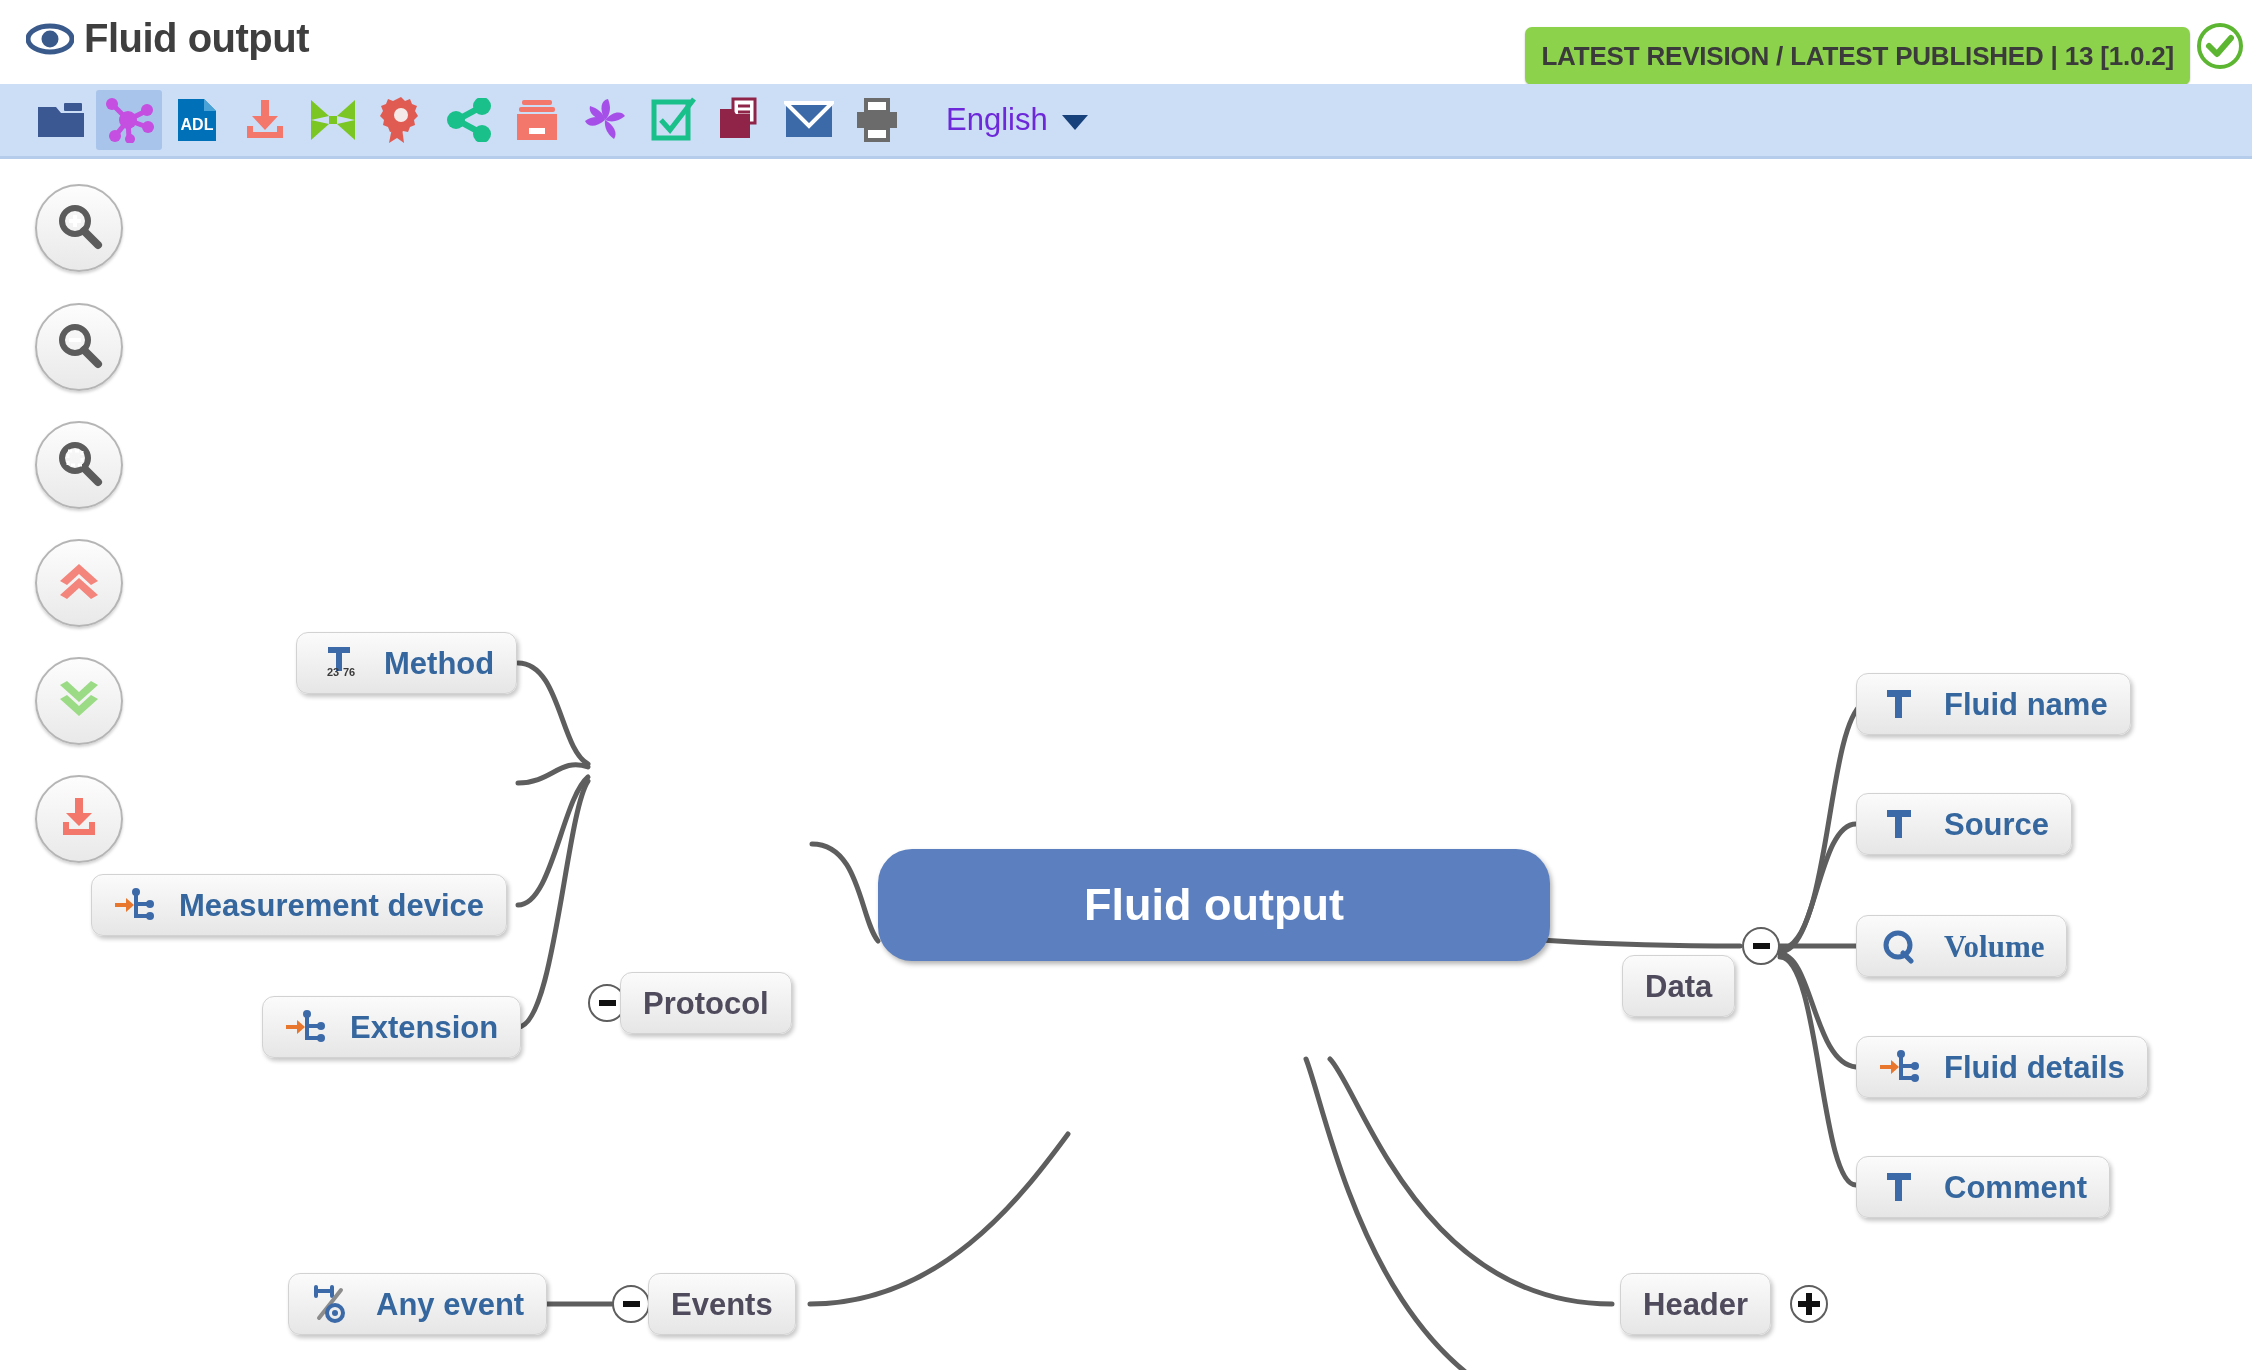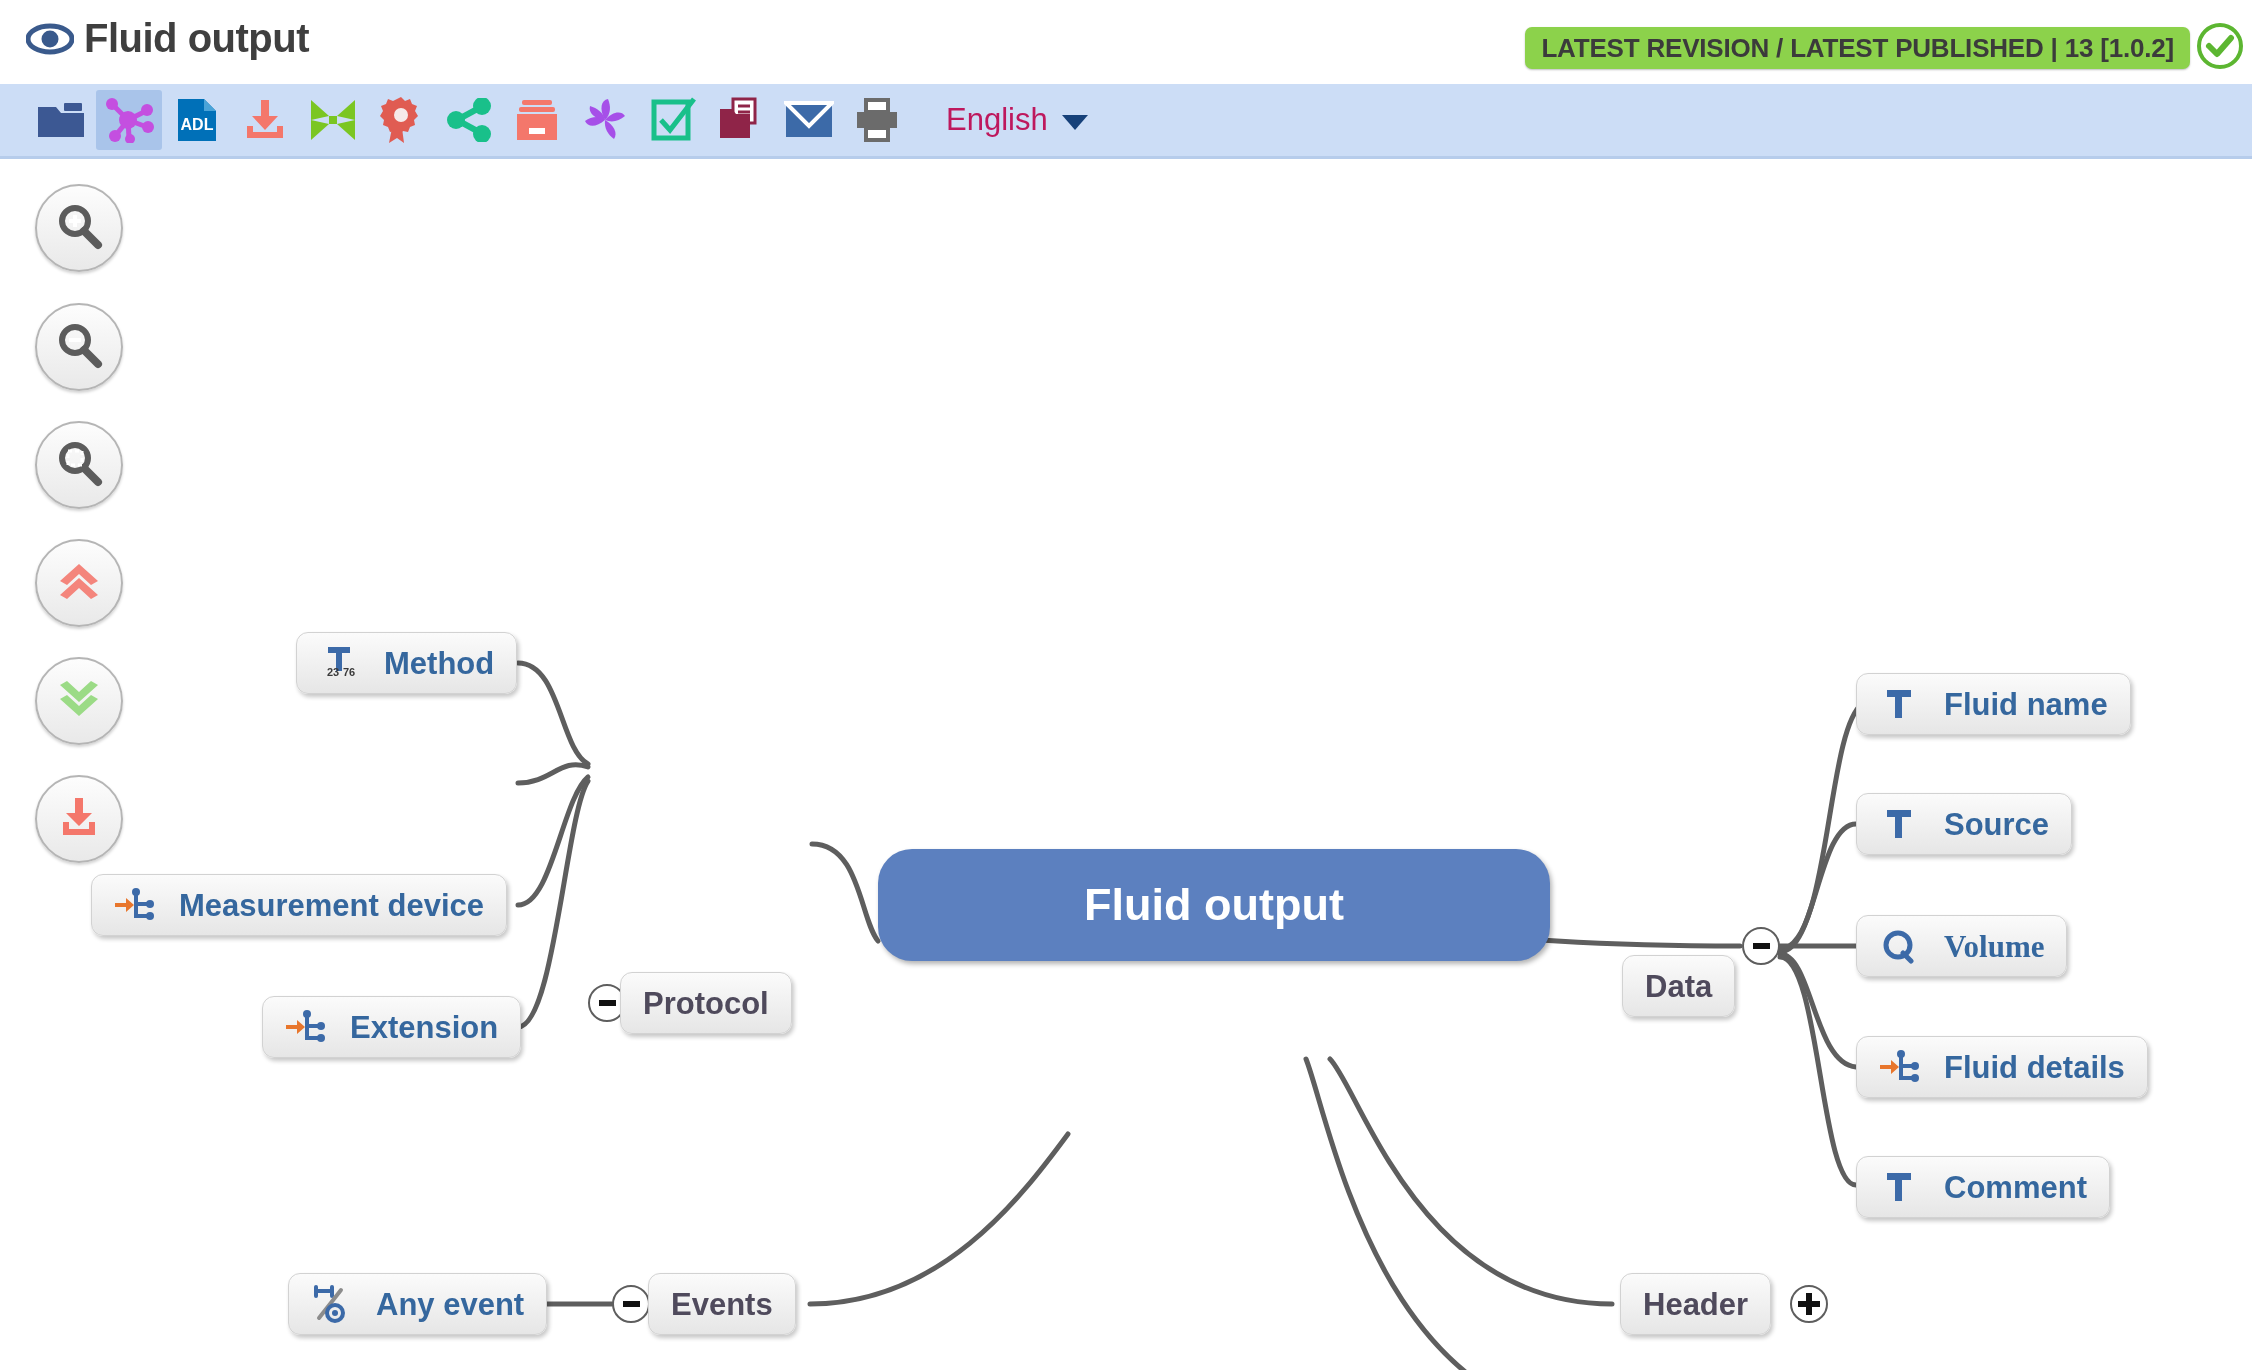--- a/index.html
+++ b/index.html
@@ -20,21 +20,21 @@
     position:absolute;left:26px;top:22px;width:48px;height:34px;
   }
   #page-title{
     position:absolute;left:84px;top:16px;
     font-size:40px;font-weight:bold;color:#3f3f3f;
     letter-spacing:-0.5px;white-space:nowrap;
   }
   #status-badge{
     position:absolute;right:62px;top:27px;height:42px;
     background:#8CD24B;border-radius:7px;
-    padding:0 16px;display:flex;align-items:center;
+    padding:8px 16px;display:flex;align-items:center;
     font-size:26px;font-weight:bold;color:#3b3b3b;
     letter-spacing:-0.2px;white-space:nowrap;
     box-shadow:0 1px 2px rgba(0,0,0,.25);
   }
   #status-check{
     position:absolute;right:8px;top:22px;width:48px;height:48px;
   }
 
   
   #toolbar{
@@ -50,21 +50,21 @@
   .tb-btn{
     width:66px;height:60px;margin-left:2px;
     display:flex;align-items:center;justify-content:center;
     border-radius:3px;
   }
   .tb-btn:first-child{margin-left:28px;}
   .tb-btn.selected{background:#A9C4EA;}
   .tb-btn svg{display:block;}
   #lang-select{
     margin-left:36px;display:flex;align-items:center;gap:14px;
-    font-size:31px;color:#be185d;
+    font-size:31px;color:#6d28d9;
   }
   #lang-caret{width:0;height:0;border-left:13px solid transparent;
     border-right:13px solid transparent;border-top:15px solid #16417A;
     margin-top:5px;}
 
   
   #canvas{
     position:absolute;left:0;top:159px;width:2252px;height:1211px;
     background:#ffffff;
     border-left:0;

